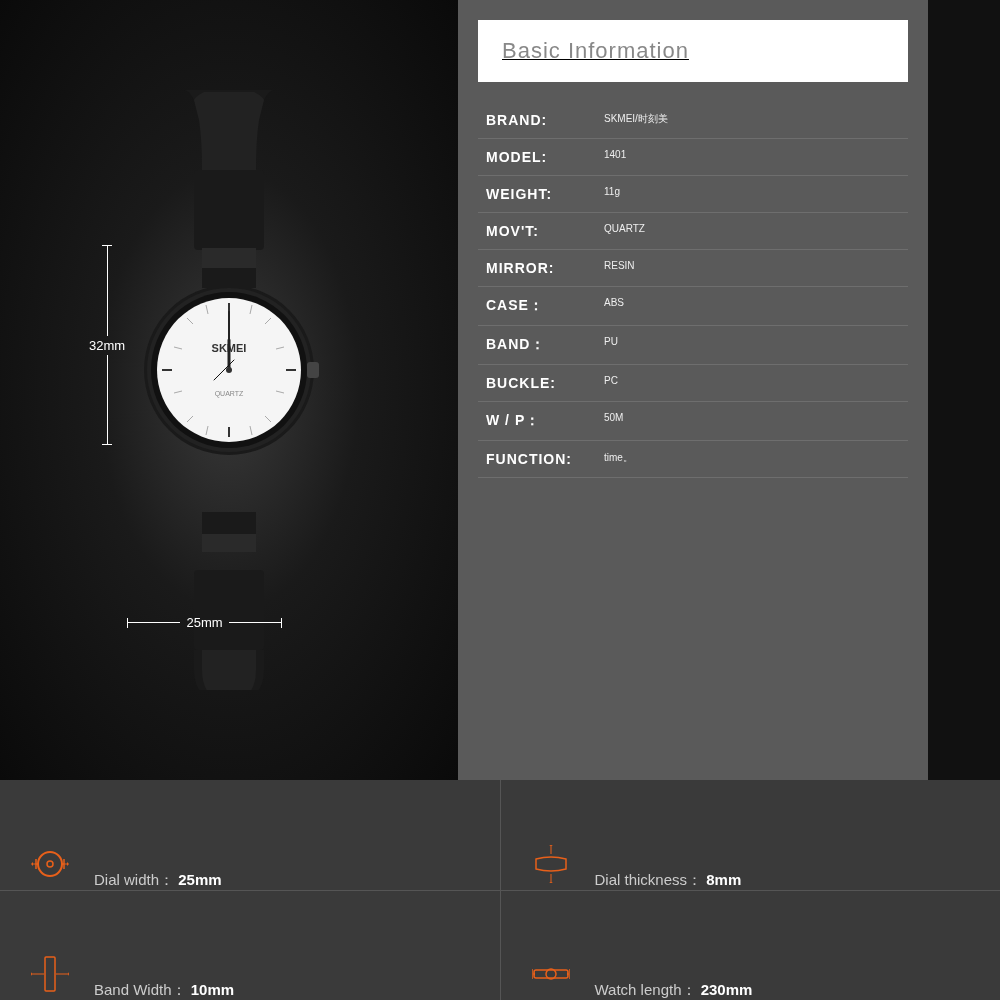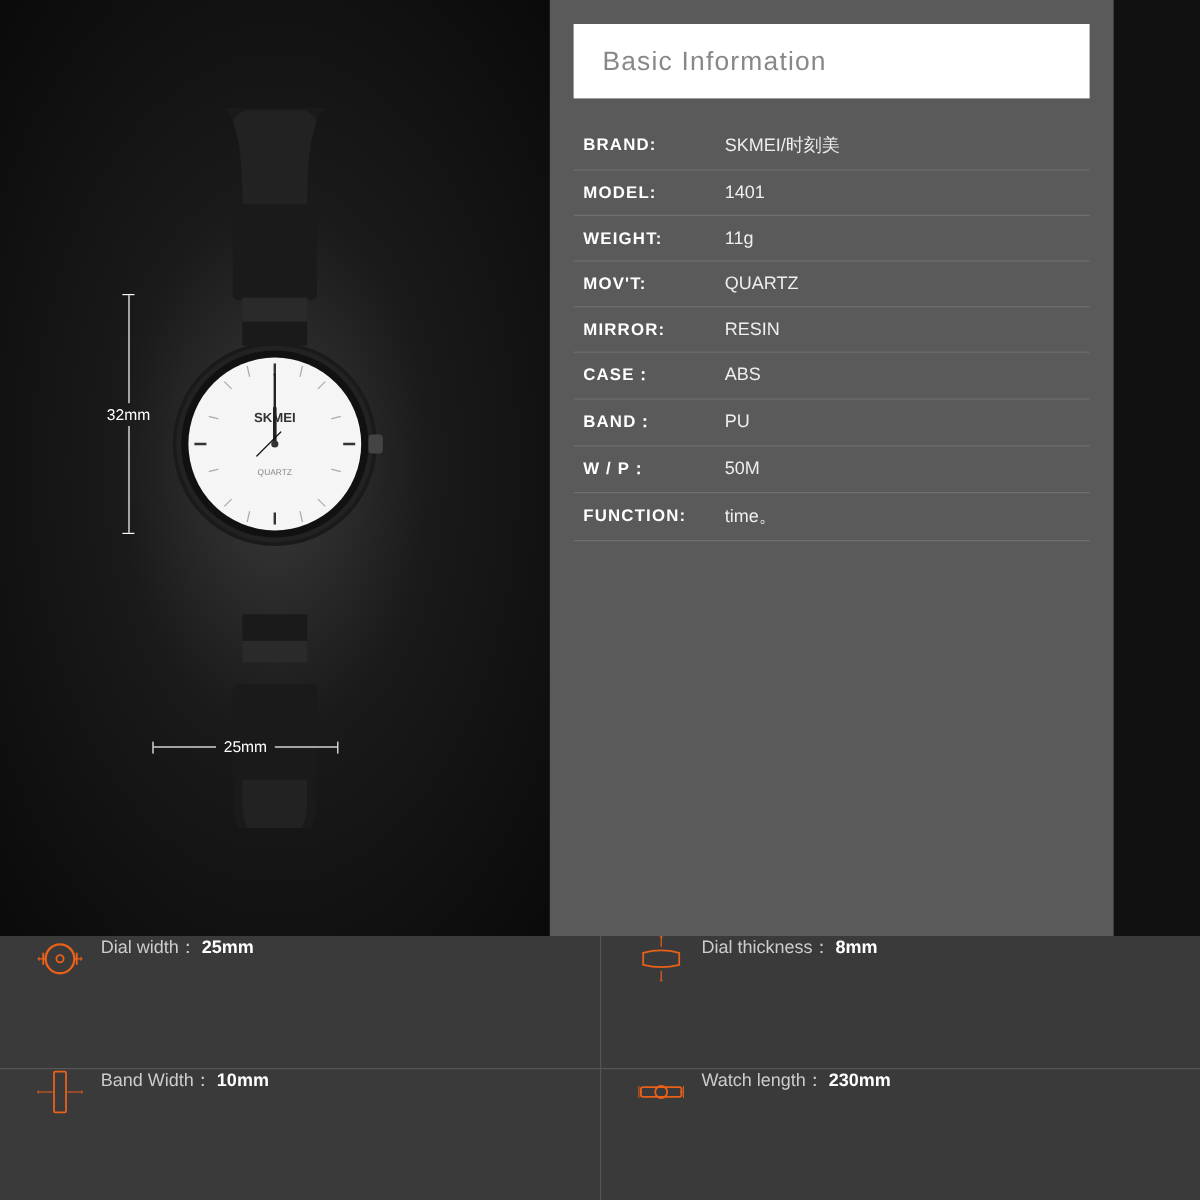--- a/index.html
+++ b/index.html
@@ -84,20 +84,21 @@
       background: #5a5a5a;
       padding: 20px;
       display: flex;
       flex-direction: column;
     }
 
     .info-title-box {
       background: #fff;
       padding: 18px 24px;
       margin-bottom: 20px;
+      text-decoration: underline;
     }
     .info-title {
       color: #888;
       font-size: 22px;
       font-weight: 300;
       letter-spacing: 1px;
     }
 
     .spec-row {
       display: flex;
@@ -107,21 +108,21 @@
     }
     .spec-label {
       color: #fff;
       font-weight: bold;
       font-size: 14px;
       min-width: 110px;
       letter-spacing: 1px;
     }
     .spec-value {
       color: #eee;
-      font-size: 15px;
+      font-size: 10px;
       margin-left: 8px;
     }
 
     
     .bottom-bar {
       width: 1000px;
       height: 220px;
       background: #3a3a3a;
       display: flex;
       flex-direction: column;
@@ -133,24 +134,24 @@
       border-bottom: 1px solid #555;
     }
     .bottom-row:last-child {
       border-bottom: none;
       border-radius: 31px;
     }
 
     .bottom-cell {
       flex: 1;
       display: flex;
-      align-items: flex-start;
+      align-items: flex-end;
       padding: 0 30px;
       border-right: 1px solid #555;
-      gap: 14px;
+      gap: 24px;
     }
     .bottom-cell:last-child {
       border-right: none;
     }
 
     .cell-icon {
       color: #e8601a;
       font-size: 28px;
       min-width: 40px;
       text-align: center;
@@ -289,20 +290,24 @@
     <span class="spec-label">MIRROR:</span>
     <span class="spec-value">RESIN</span>
   </div>
         <div class="spec-row">
     <span class="spec-label">CASE：</span>
     <span class="spec-value">ABS</span>
   </div>
         <div class="spec-row">
     <span class="spec-label">BAND：</span>
     <span class="spec-value">PU</span>
+  </div>
+        <div class="spec-row">
+    <span class="spec-label">BUCKLE:</span>
+    <span class="spec-value">PC</span>
   </div>
         <div class="spec-row">
     <span class="spec-label">W / P：</span>
     <span class="spec-value">50M</span>
   </div>
         <div class="spec-row">
     <span class="spec-label">FUNCTION:</span>
     <span class="spec-value">time。</span>
   </div>
       </div>

